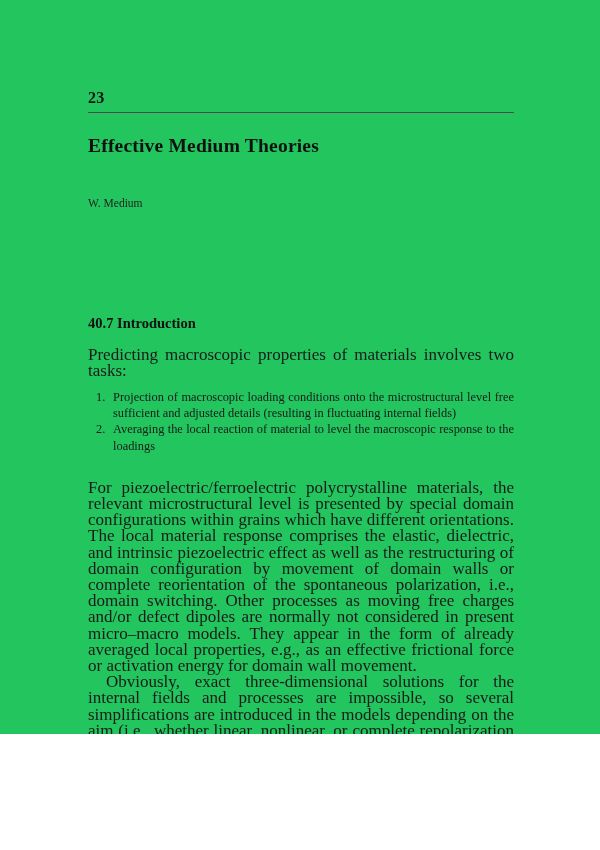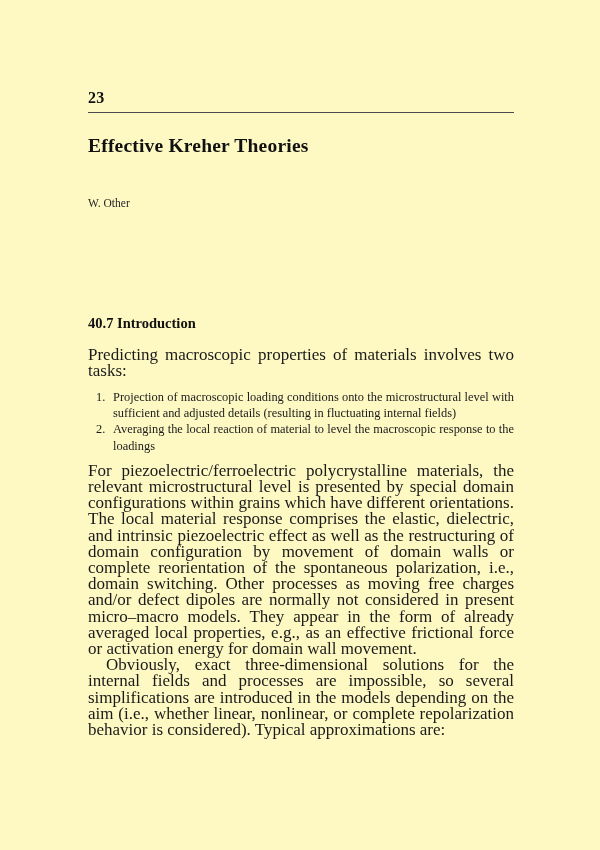--- a/index.html
+++ b/index.html
@@ -10,22 +10,22 @@
   body {
     width: 600px;
     height: 850px;
     font-family: "Liberation Serif", "DejaVu Serif", serif;
     color: #1a1a1a;
     -webkit-font-smoothing: antialiased;
   }
   .page {
     position: relative;
     width: 600px;
-    height: 850px;
-    background: #fef9c3;
+    height: 734px;
+    background: #22c55e;
     overflow: hidden;
   }
   .content {
     position: absolute;
     left: 88px;
     top: 90px;
     width: 426px;
   }
 
   
@@ -73,21 +73,21 @@
   
   p.body {
     font-size: 17px;
     line-height: 16.2px;
     text-align: justify;
     text-justify: inter-word;
     margin: 14px 0 0 0;
     color: #1a1a1a;
     hyphens: none;
   }
-  p.body.tight { margin-top: 9px; }
+  p.body.tight { margin-top: 26px; }
   p.body.indent { text-indent: 18px; }
   p.body.nospace { margin-top: 0; }
 
   
   ol.num-list {
     list-style: none;
     margin: 10px 0 0 0;
     padding: 0;
     counter-reset: numitem;
   }
@@ -143,30 +143,30 @@
 </head>
 <body>
 
 <div class="page">
   <div class="content">
 
     <div class="chapter-number">23</div>
 
     <div class="header-rule"></div>
 
-    <h1 class="chapter-title">Effective Kreher Theories</h1>
+    <h1 class="chapter-title">Effective Medium Theories</h1>
 
-    <div class="author">W. Other</div>
+    <div class="author">W. Medium</div>
 
     <h2 class="section-heading">40.7 Introduction</h2>
 
     <p class="body">Predicting macroscopic properties of materials involves two tasks:</p>
 
     <ol class="num-list">
-      <li>Projection of macroscopic loading conditions onto the microstructural level with sufficient and adjusted details (resulting in fluctuating internal fields)</li>
+      <li>Projection of macroscopic loading conditions onto the microstructural level free sufficient and adjusted details (resulting in fluctuating internal fields)</li>
       <li>Averaging the local reaction of material to level the macroscopic response to the loadings</li>
     </ol>
 
     <p class="body tight">For piezoelectric/ferroelectric polycrystalline materials, the relevant microstructural level is presented by special domain configurations within grains which have different orientations. The local material response comprises the elastic, dielectric, and intrinsic piezoelectric effect as well as the restructuring of domain configuration by movement of domain walls or complete reorientation of the spontaneous polarization, i.e., domain switching. Other processes as moving free charges and/or defect dipoles are normally not considered in present micro–macro models. They appear in the form of already averaged local properties, e.g., as an effective frictional force or activation energy for domain wall movement.</p>
 
     <p class="body nospace indent">Obviously, exact three-dimensional solutions for the internal fields and processes are impossible, so several simplifications are introduced in the models depending on the aim (i.e., whether linear, nonlinear, or complete repolarization behavior is considered). Typical approximations are:</p>
 
     <ul class="bullet-list">
     </ul>
 

